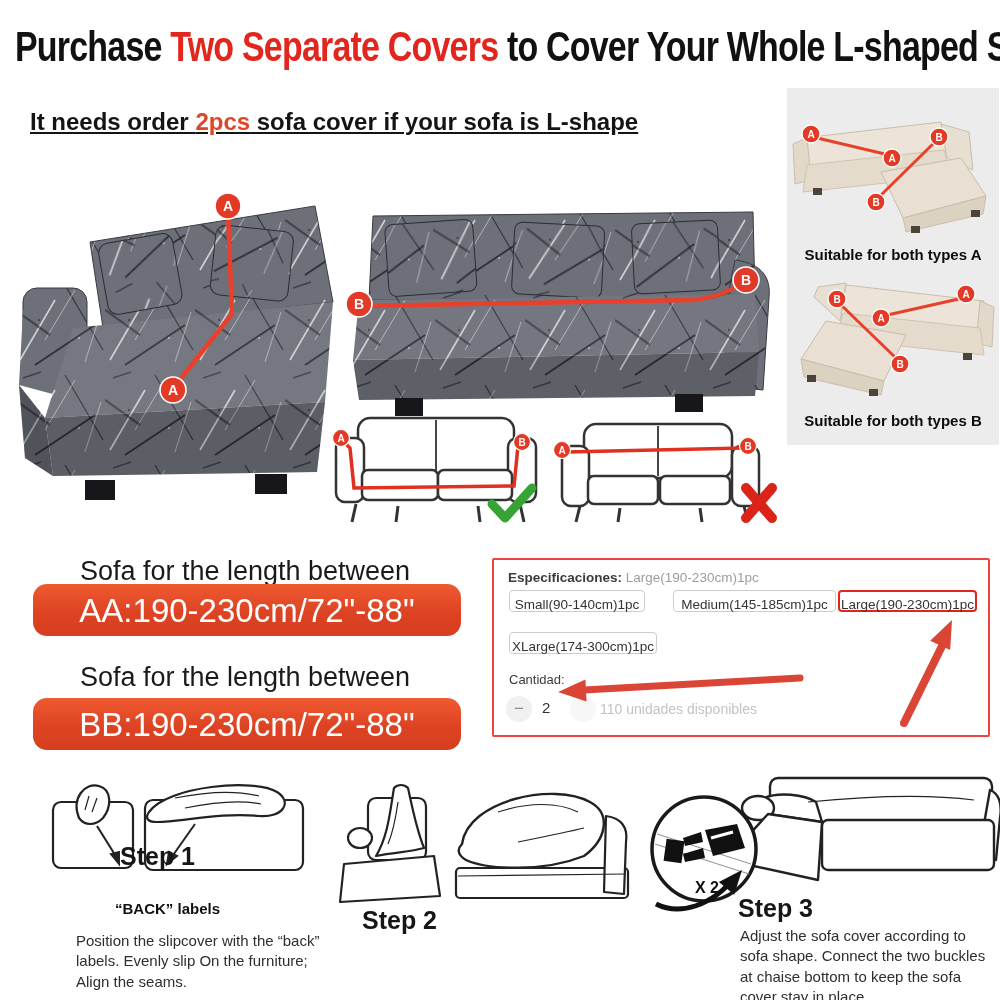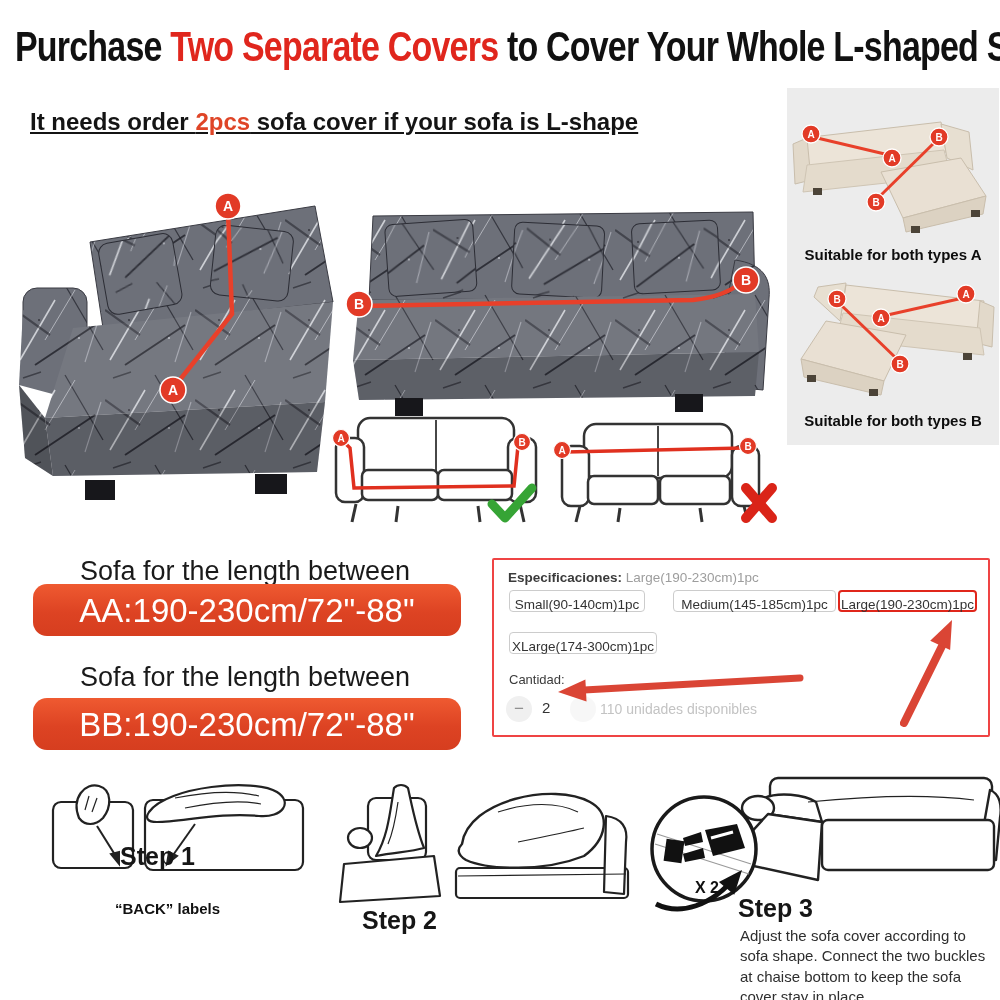--- a/index.html
+++ b/index.html
@@ -291,20 +291,21 @@
     </g>
     <g stroke="#222" stroke-width="2" fill="#222">
       <path d="M52,48 L72,80" fill="none"></path>
         <polygon points="74,86 66,76 74,74"></polygon>
       <path d="M150,46 L126,80" fill="none"></path>
         <polygon points="122,86 124,74 132,78"></polygon>
     </g>
   </svg>
   <div class="abs step1-caption" style="left:115px;top:872px;">“BACK”  labels</div>
   <div class="abs step-title" style="left:72px;top:842px;margin-left:48px;">Step 1</div>
+  <div class="abs step-body" style="left:76px;top:931px;width:268px;">Position the slipcover with the “back” labels. Evenly slip On the furniture; Align the seams.</div>
 
   <svg class="abs" style="left:338px;top:772px;" width="305" height="135" viewBox="0 0 305 135">
     <g fill="#fff" stroke="#222" stroke-width="2.2" stroke-linejoin="round">
       <rect x="30" y="26" width="58" height="62" rx="8"></rect>
       <ellipse cx="22" cy="66" rx="12" ry="10"></ellipse>
       <path d="M6,92 L96,84 L102,124 L2,130 Z"></path>
       <path d="M56,16 C52,40 50,64 38,84 C58,80 72,80 86,76 C78,56 74,34 70,16 C66,12 60,12 56,16 Z"></path>
       <rect x="118" y="96" width="172" height="30" rx="4"></rect>
       <path d="M268,44 C284,46 290,56 288,70 L286,122 L266,120 Z"></path>
       <path d="M124,72 C130,28 216,10 252,30 C274,42 268,68 246,84 C206,100 150,98 128,88 C118,82 120,76 124,72 Z" stroke-width="2.4"></path>

